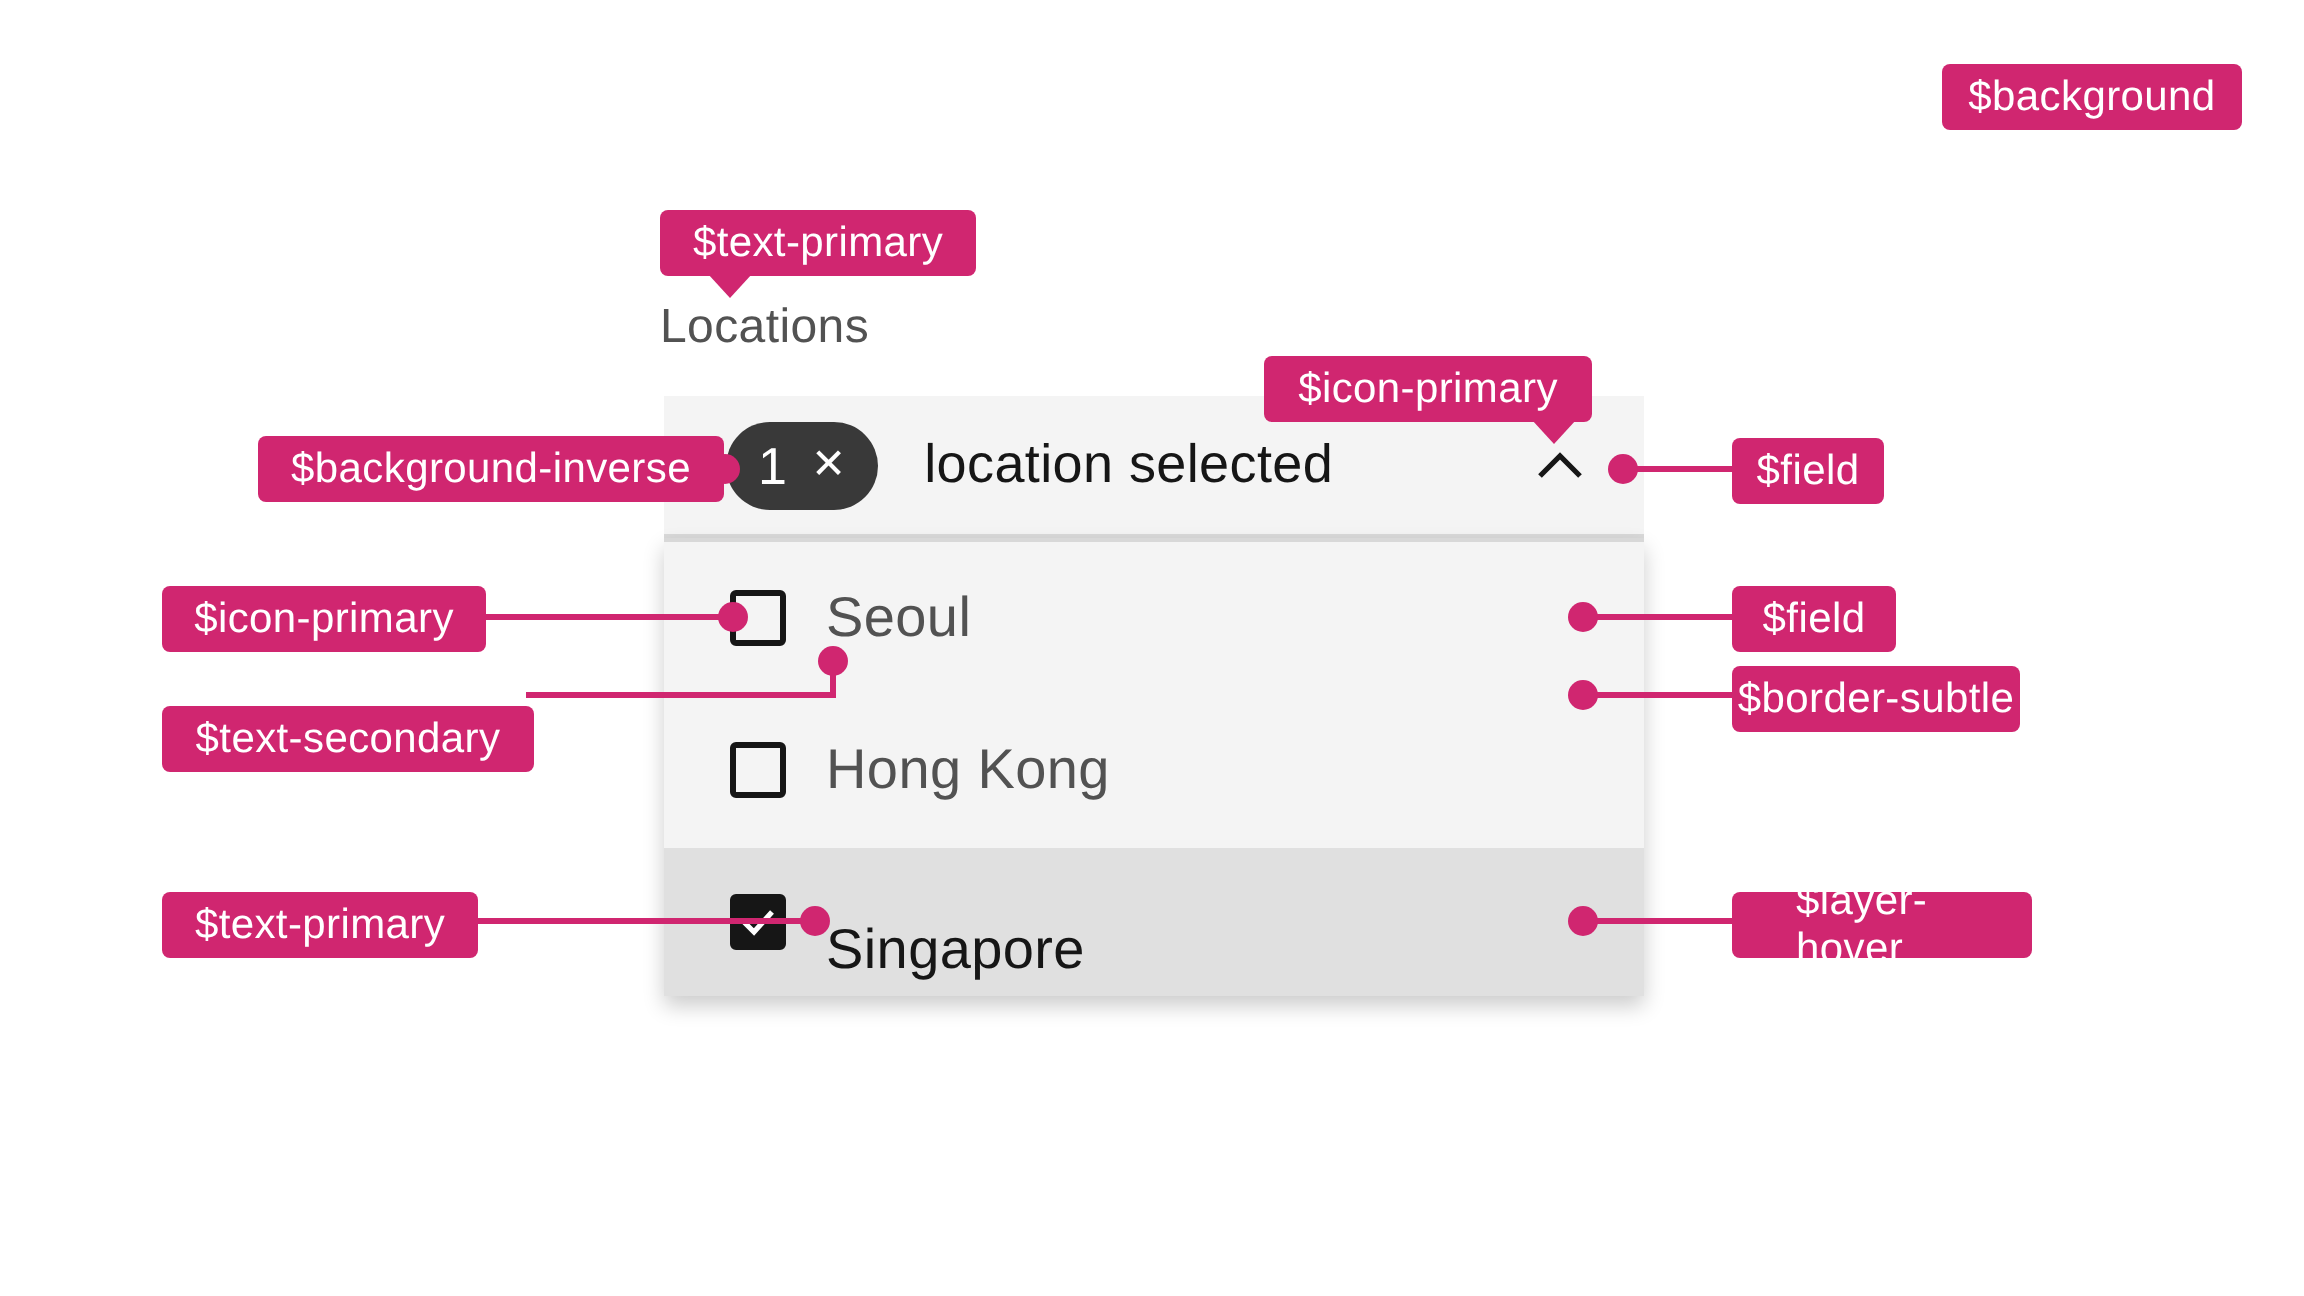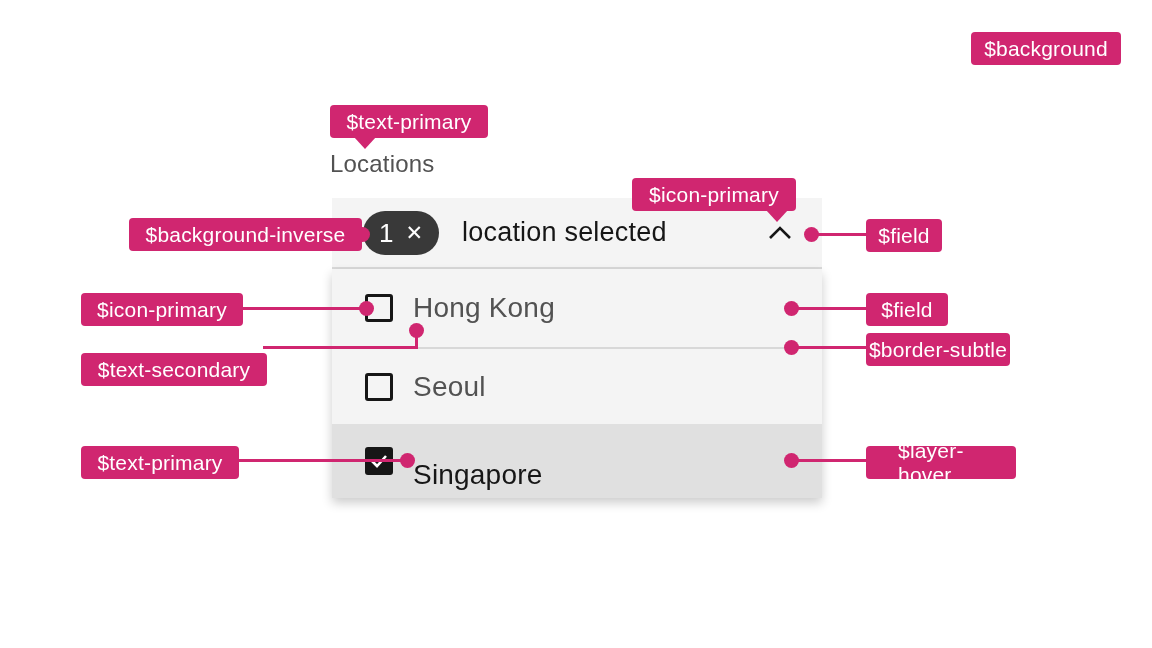--- a/index.html
+++ b/index.html
@@ -57,27 +57,27 @@
     </div>
     <span class="field-text">location selected</span>
     <span class="chevron">
       <svg width="24" height="14" viewBox="0 0 24 14">
           <polyline points="2,12 12,2 22,12" fill="none" stroke="#161616" stroke-width="2.6"></polyline>
         </svg>
     </span>
   </div>
 
   <div class="ms-menu">
+    <div class="opt opt-2">
+      <span class="cb"></span>
+      <span class="opt-text secondary">Seoul</span>
+    </div>
     <div class="opt opt-1">
       <span class="cb"></span>
       <span class="opt-text secondary">Hong Kong</span>
-    </div>
-    <div class="opt opt-2">
-      <span class="cb"></span>
-      <span class="opt-text secondary">Seoul</span>
     </div>
     <div class="opt opt-3">
       <span class="cb checked">
         <svg width="18" height="14" viewBox="0 0 18 14">
             <polyline points="2,7 7,12 16,2" fill="none" stroke="#ffffff" stroke-width="2.6"></polyline>
           </svg>
       </span>
       <span class="opt-text primary">Singapore</span>
     </div>
   </div>

